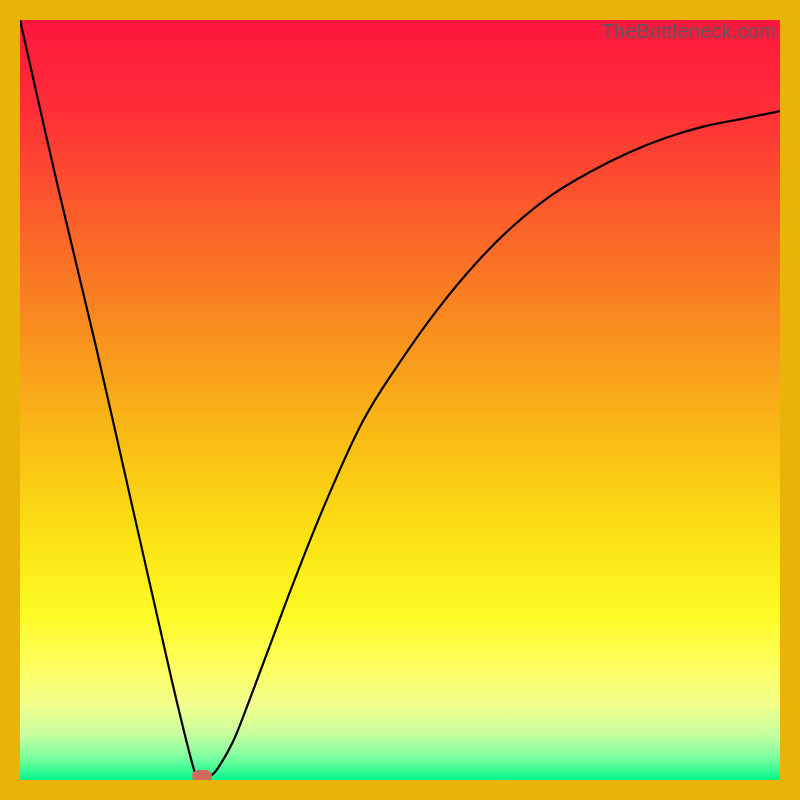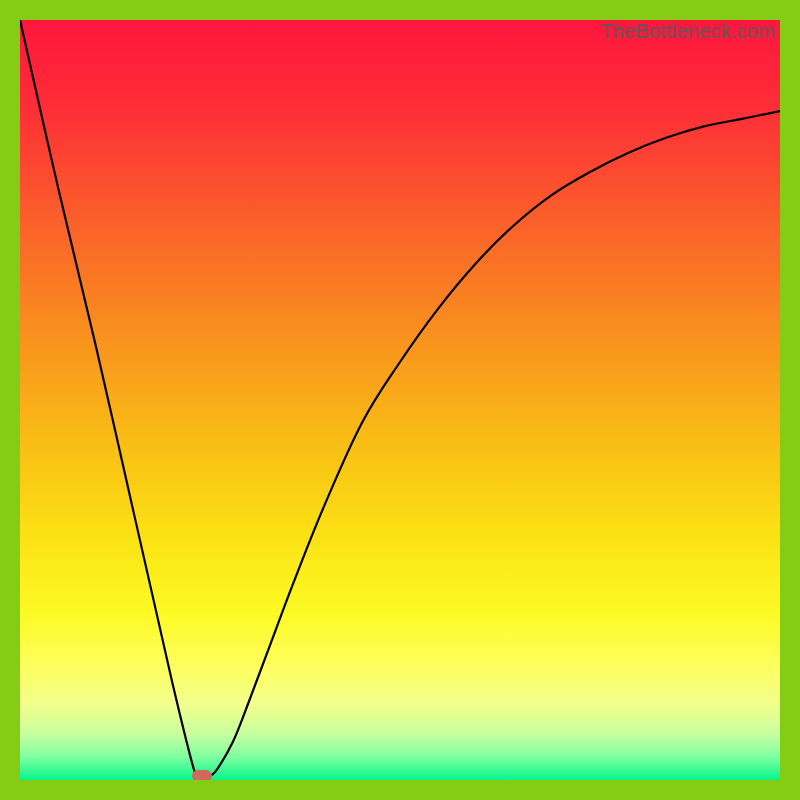--- a/index.html
+++ b/index.html
@@ -8,21 +8,21 @@
     width: 800px;
     height: 800px;
     overflow: hidden;
     background: #000;
     font-family: Arial, Helvetica, sans-serif;
   }
   .frame {
     position: relative;
     width: 800px;
     height: 800px;
-    background: #84cc16;
+    background: #eab308;
   }
   .plot-area {
     position: absolute;
     left: 20px;
     top: 20px;
     width: 760px;
     height: 760px;
     overflow: hidden;
   }
   .gradient-bg {

